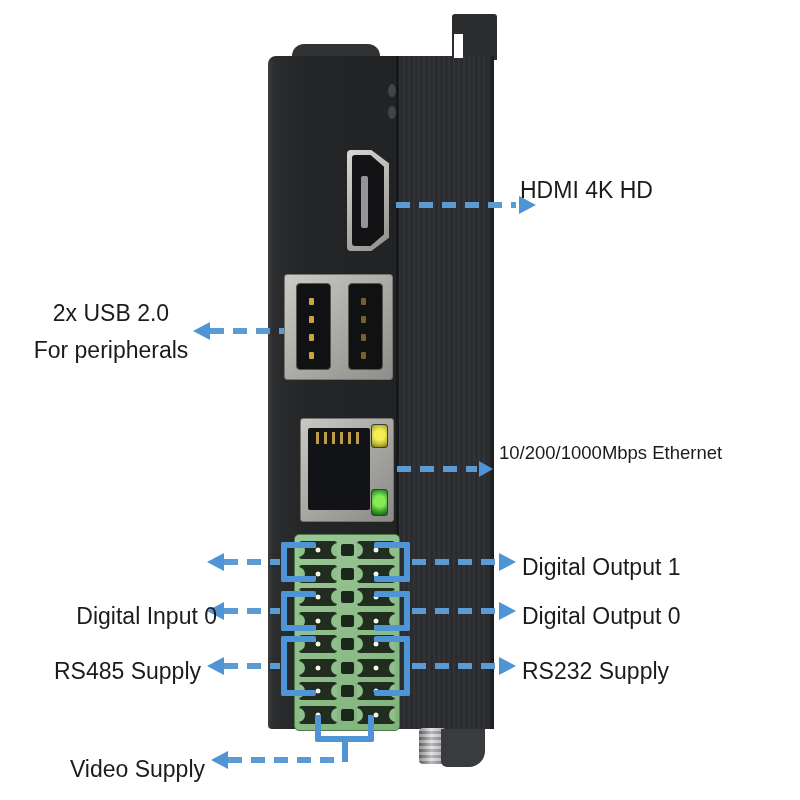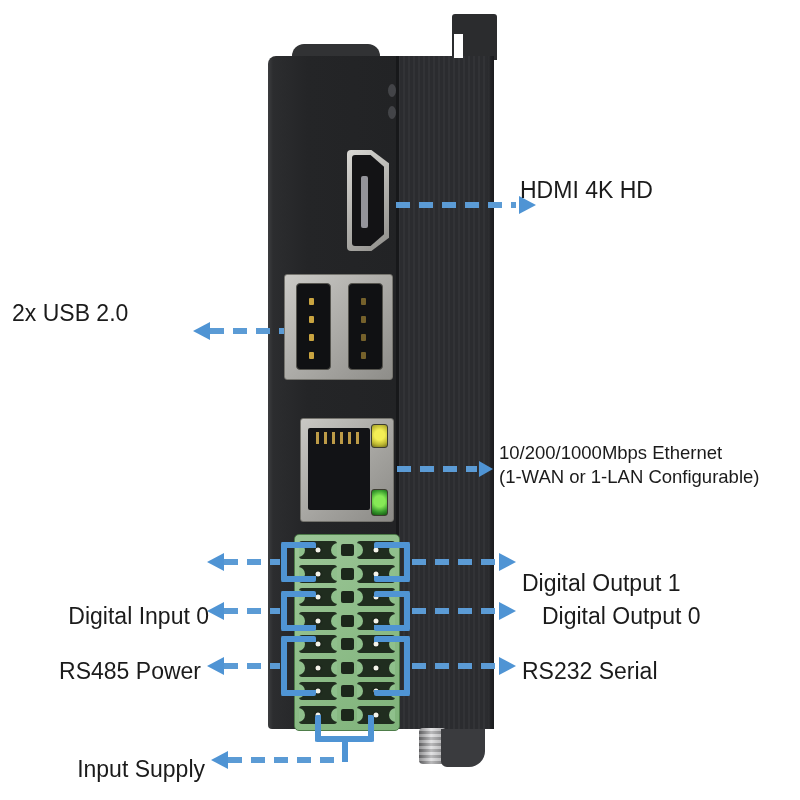--- a/index.html
+++ b/index.html
@@ -99,21 +99,21 @@
   .bracket-right { border-right-width:6px; border-top-width:6px; border-bottom-width:6px;
     width:30px; height:28px; }
   .bracket-under { border-left-width:6px; border-right-width:6px; border-bottom-width:6px;
     width:47px; height:21px; }
   .stub { left:342px; top:739px; width:6px; height:23px; background:#4f94d4; z-index:5; }
 
   
   .label { position:absolute; font-size:23px; color:#1b1b1b; line-height:37px;
     white-space:nowrap; z-index:6; }
   .label-sm { font-size:18.5px; line-height:24px; }
-  .align-right { text-align:right; } .align-center { text-align:left; }
+  .align-right { text-align:right; } .align-center { text-align:center; }
 </style>
 </head>
 <body>
 
 <div class="canvas">
 
   <div class="abs mounting-tab"></div>
   <div class="abs top-bump"></div>
   <div class="abs front-panel"></div>
   <div class="abs side-panel"></div>
@@ -232,57 +232,57 @@
   <div class="abs dash" style="left:396px; top:202px; width:120px;"></div>
   <div class="abs head head-right" style="left:519px; top:196px;"></div>
   <div class="abs label" style="left:520px; top:172px;">
     <div>HDMI 4K HD</div>
   </div>
 
   <div class="abs dash" style="left:210px; top:328px; width:74px;"></div>
   <div class="abs head head-left" style="left:193px; top:322px;"></div>
   <div class="abs label align-center" style="left:12px; top:295px; width:198px;">
     <div>2x USB 2.0</div>
+    <div>For peripherals</div>
   </div>
 
   <div class="abs dash" style="left:397px; top:466px; width:80px;"></div>
   <div class="abs head head-right head-sm" style="left:479px; top:461px;"></div>
   <div class="abs label label-sm" style="left:499px; top:441px;">
     <div>10/200/1000Mbps Ethernet</div>
-    <div>(1-WAN or 1-LAN Configurable)</div>
   </div>
 
   <div class="abs bracket bracket-left" style="left:281px; top:542px;"></div>
   <div class="abs dash" style="left:224px; top:559px; width:56px;"></div>
   <div class="abs head head-left" style="left:207px; top:553px;"></div>
 
   <div class="abs bracket bracket-right" style="left:374px; top:542px;"></div>
   <div class="abs dash" style="left:412px; top:559px; width:86px;"></div>
   <div class="abs head head-right" style="left:499px; top:553px;"></div>
-  <div class="abs label" style="left:522px; top:565px;">Digital Output 1</div>
+  <div class="abs label" style="left:522px; top:549px;">Digital Output 1</div>
 
   <div class="abs bracket bracket-left" style="left:281px; top:591px;"></div>
   <div class="abs dash" style="left:224px; top:608px; width:56px;"></div>
   <div class="abs head head-left" style="left:207px; top:602px;"></div>
-  <div class="abs label align-right" style="left:8px; top:598px; width:201px;">Digital Input 0</div>
+  <div class="abs label align-right" style="left:16px; top:598px; width:201px;">Digital Input 0</div>
 
   <div class="abs bracket bracket-right" style="left:374px; top:591px;"></div>
   <div class="abs dash" style="left:412px; top:608px; width:86px;"></div>
   <div class="abs head head-right" style="left:499px; top:602px;"></div>
-  <div class="abs label" style="left:542px; top:598px;text-align:right;">Digital Output 0</div>
+  <div class="abs label" style="left:522px; top:598px;text-align:right;">Digital Output 0</div>
 
   <div class="abs bracket bracket-left" style="left:281px; top:636px; height:48px;"></div>
   <div class="abs dash" style="left:224px; top:663px; width:56px;"></div>
   <div class="abs head head-left" style="left:207px; top:657px;"></div>
-  <div class="abs label align-right" style="left:0px; top:653px; width:201px;">RS485 Power</div>
+  <div class="abs label align-right" style="left:0px; top:653px; width:201px;">RS485 Supply</div>
 
   <div class="abs bracket bracket-right" style="left:374px; top:636px; height:48px;"></div>
   <div class="abs dash" style="left:412px; top:663px; width:86px;"></div>
   <div class="abs head head-right" style="left:499px; top:657px;"></div>
-  <div class="abs label" style="left:522px; top:653px;">RS232 Serial</div>
+  <div class="abs label" style="left:522px; top:653px;">RS232 Supply</div>
 
   <div class="abs bracket bracket-under" style="left:315px; top:715px;"></div>
   <div class="abs stub"></div>
   <div class="abs dash" style="left:228px; top:757px; width:114px;"></div>
   <div class="abs head head-left" style="left:211px; top:751px;"></div>
-  <div class="abs label align-right" style="left:0px; top:751px; width:205px;">Input Supply</div>
+  <div class="abs label align-right" style="left:0px; top:751px; width:205px;">Video Supply</div>
 
 </div>
 
 </body></html>

